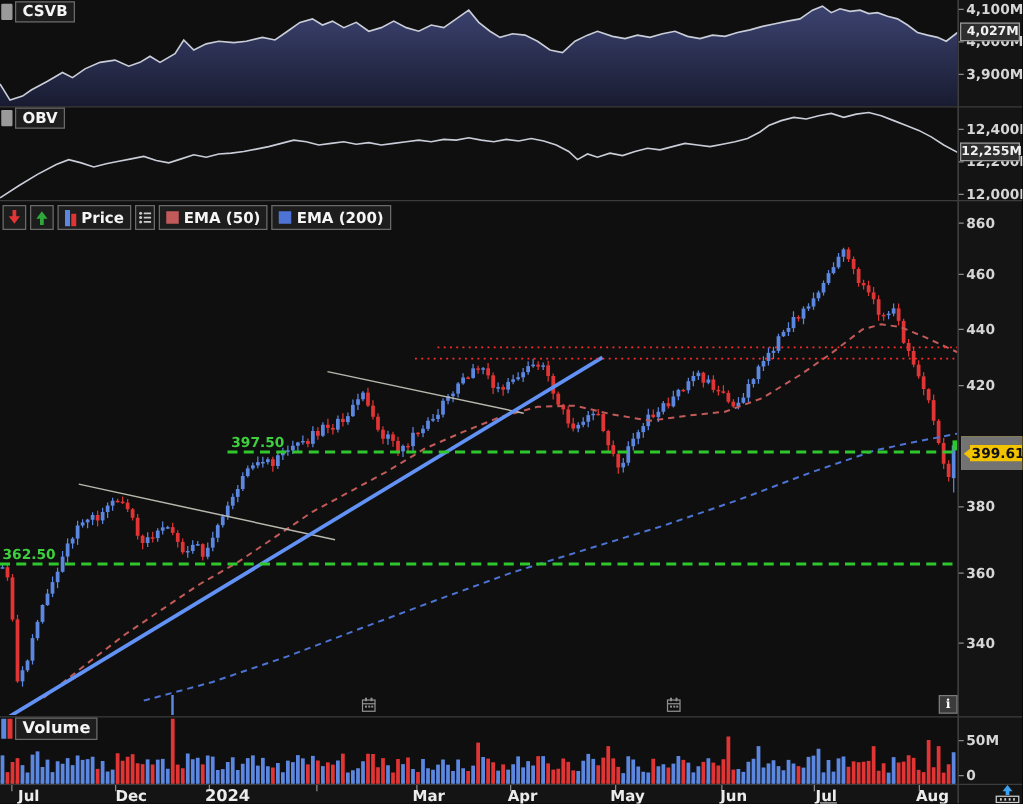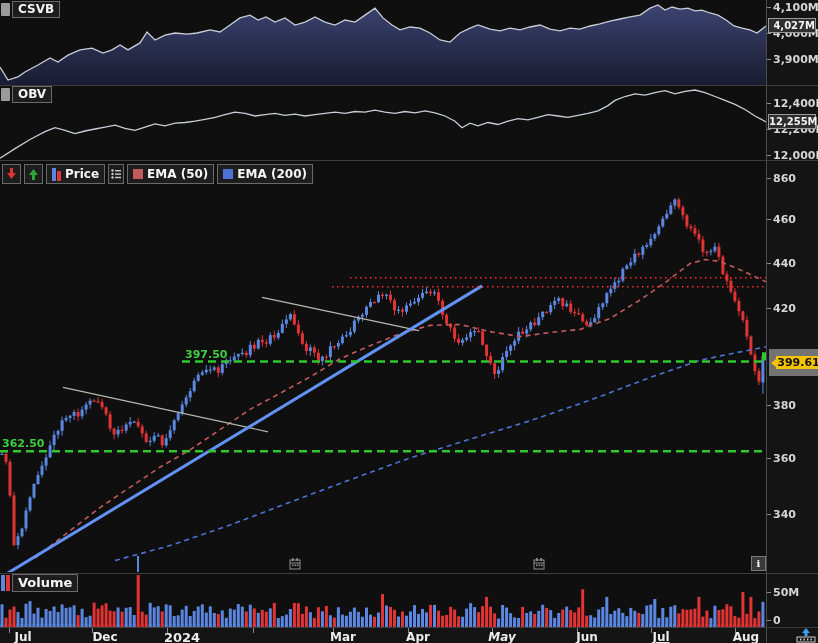--- a/index.html
+++ b/index.html
@@ -935,21 +935,21 @@
       <div class="xtick" style="left: 492px;"></div>
       <div class="xtick" style="left: 577px;"></div>
       <div class="xtick" style="left: 651px;"></div>
       <div class="xtick" style="left: 735px;"></div>
       <div class="month" style="left: 23px;">Jul</div>
       <div class="month" style="left: 105px;">Dec</div>
       <div class="month year" style="left: 182px;">2024</div>
       <div class="month" style="left: 263px; margin-top: 48px;">Feb</div>
       <div class="month" style="left: 343px;">Mar</div>
       <div class="month" style="left: 418px;">Apr</div>
-      <div class="month" style="left: 502px; font-style: italic;">May</div>
+      <div class="month" style="left: 502px;">May</div>
       <div class="month" style="left: 587px;">Jun</div>
       <div class="month" style="left: 661px; text-decoration: underline;">Jul</div>
       <div class="month" style="left: 746px;">Aug</div>
     </div>
   <div id="corner-icon">
     <svg width="22" height="15">
       <path d="M11 0 L15 5 L12.5 5 L12.5 8 L9.5 8 L9.5 5 L7 5 Z" fill="#3ea0f0"></path>
       <rect x="2" y="9" width="18" height="5" fill="none" stroke="#cfcfcf"></rect>
       <rect x="5" y="10.5" width="1.4" height="2" fill="#cfcfcf"></rect>
         <rect x="8.5" y="10.5" width="1.4" height="2" fill="#cfcfcf"></rect>

